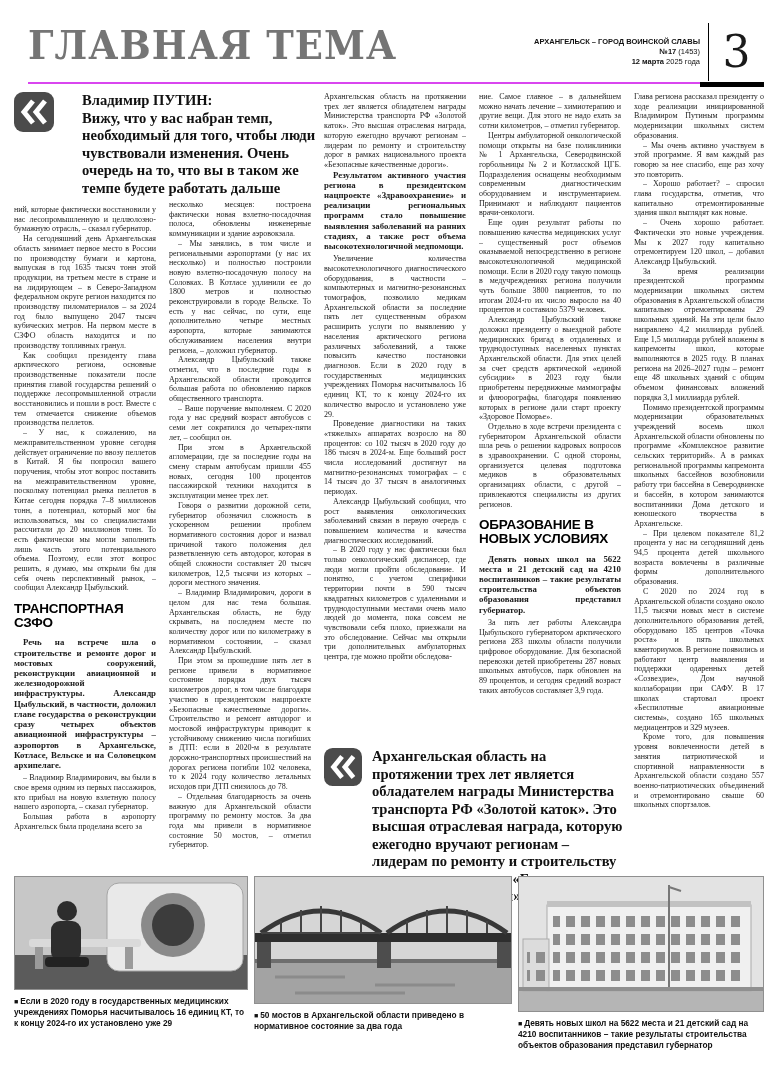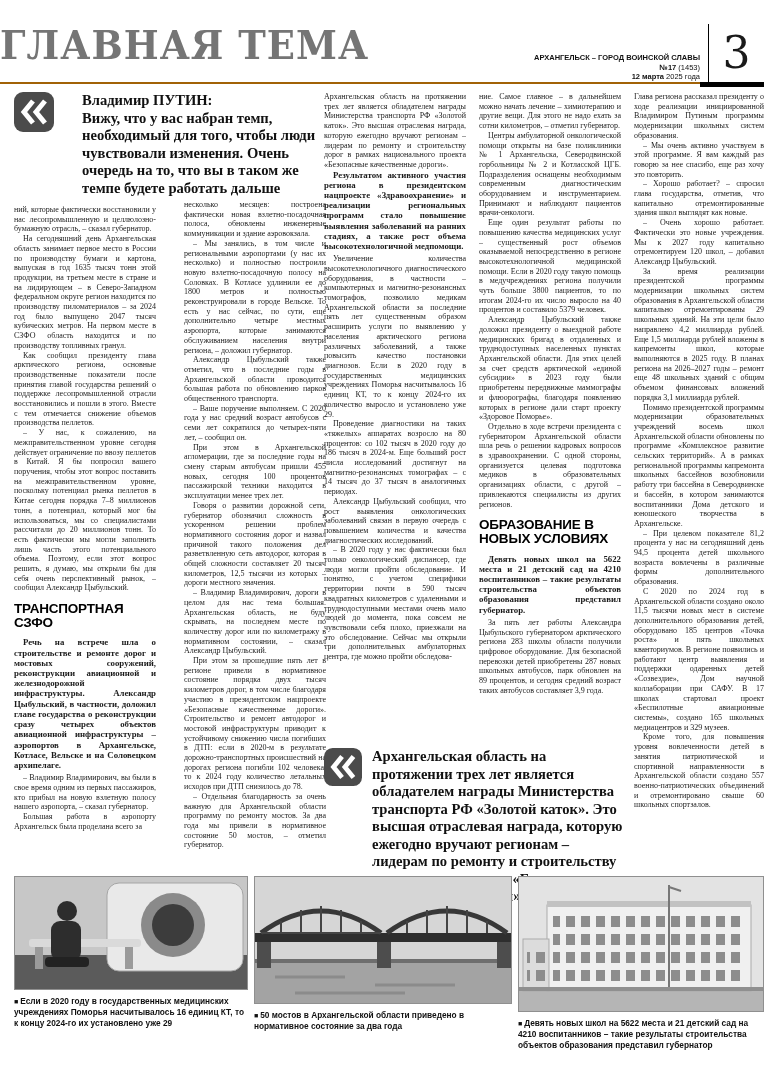--- a/index.html
+++ b/index.html
@@ -4,33 +4,33 @@
 <style>
   * { margin:0; padding:0; box-sizing:border-box; }
   html,body { background:#e8e8e8; }
   .page {
     position:relative; width:772px; height:1066px; background:#ffffff;
     font-family:"Liberation Serif", serif; color:#1b1b1b; overflow:hidden;
     margin:0 auto;
   }
   
   .header {
-    position:absolute; left:0; right:8px; top:22px; height:62px;
-    border-bottom:2px solid #a16207;
+    position:absolute; left:28px; right:8px; top:22px; height:62px;
+    border-bottom:2px solid #d946ef;
   }
   .header::after {
     content:""; position:absolute; right:0; bottom:-5px; width:64px; height:5px; background:#000;
   }
   .section-title {
     position:absolute; left:0; top:4px;
     font-family:"DejaVu Serif", serif; font-weight:bold; font-size:37px; line-height:1;
     color:#757575; letter-spacing:1px; transform:scaleY(1.05); transform-origin:top left;
   }
   .masthead {
-    position:absolute; right:0; top:0; height:60px; display:flex; align-items:flex-end;
+    position:absolute; right:0; top:0; height:60px; display:flex; align-items:center;
   }
   .masthead-text {
     text-align:right; font-family:"Liberation Sans", sans-serif; font-size:7.5px;
     line-height:1.3; color:#111; padding-right:8px;
   }
   .masthead-text .b { font-weight:bold; }
   .pagenum-box {
     width:56px; height:58px; border-left:1.5px solid #000;
     display:flex; align-items:center; justify-content:center;
   }
@@ -59,21 +59,21 @@
   .col p.cont { text-indent:0; }
   .col p.sub {
     font-family:"Liberation Sans", sans-serif; font-weight:bold; font-size:13.5px;
     line-height:1.05; text-indent:0; text-align:left; margin:9px 0 7px;
     letter-spacing:-0.2px; color:#000;
   }
   .col p.lead {
     font-weight:bold; font-size:8.8px; line-height:10.2px; margin-bottom:3px;
   }
   #col1 { left:14px;  top:205px; width:142px; height:658px; }
-  #col2 { left:184px; top:200px; width:142px; height:676px; }
+  #col2 { left:169px; top:200px; width:142px; height:676px; }
   #col3 { left:324px; top:92px;  width:142px; height:650px; }
   #col4 { left:479px; top:92px;  width:142px; height:650px; }
   #col5 { left:634px; top:92px;  width:130px; height:786px; }
   
   .photo { position:absolute; border:1px solid #8f8f8f; background:#cfcfcf; overflow:hidden; }
   #photo1 { left:14px;  top:876px; width:234px; height:114px; }
   #photo2 { left:254px; top:876px; width:258px; height:128px; }
   #photo3 { left:518px; top:876px; width:246px; height:136px; }
   .caption {
     position:absolute; font-family:Liberation Sans, sans-serif; font-weight:bold;
@@ -113,21 +113,21 @@
     </span>
     <div class="quote-body">
       <span class="quote-author">Владимир ПУТИН:</span>
       <span>Вижу, что у вас набран темп, необходимый для того, чтобы люди чувствовали изменения. Очень очередь на то, что вы в таком же темпе будете работать дальше</span>
     </div>
   </div>
 
   <div class="col" id="col1">
       <p class="p cont">ний, которые фактически восстановили у нас лесопромышленную и целлюлозно-бумажную отрасль, – сказал губернатор.</p>
       <p class="p">На сегодняшний день Архангельская область занимает первое место в России по производству бумаги и картона, выпуская в год 1635 тысяч тонн этой продукции, на третьем месте в стране и на лидирующем – в Северо-Западном федеральном округе регион находится по производству пиломатериалов – за 2024 год было выпущено 2047 тысяч кубических метров. На первом месте в СЗФО область находится и по производству топливных гранул.</p>
-      <p class="p">Как сообщил президенту глава арктического региона, основные производственные показатели после принятия главой государства решений о поддержке лесопромышленной отрасли восстановились и пошли в этого. Вместе с тем отмечается снижение объемов производства пеллетов.</p>
+      <p class="p">Как сообщил президенту глава арктического региона, основные производственные показатели после принятия главой государства решений о поддержке лесопромышленной отрасли восстановились и пошли в рост. Вместе с тем отмечается снижение объемов производства пеллетов.</p>
       <p class="p">– У нас, к сожалению, на межправительственном уровне сегодня действует ограничение по ввозу пеллетов в Китай. Я бы попросил вашего поручения, чтобы этот вопрос поставить на межправительственном уровне, поскольку потенциал рынка пеллетов в Китае сегодня порядка 7–8 миллионов тонн, а потенциал, который мог бы использоваться, мы со специалистами рассчитали до 20 миллионов тонн. То есть фактически мы могли заполнить лишь часть этого потенциального объема. Поэтому, если этот вопрос решить, я думаю, мы открыли бы для себя очень перспективный рынок, – сообщил Александр Цыбульский.</p>
       <p class="sub">ТРАНСПОРТНАЯ СЗФО</p>
       <p class="lead">Речь на встрече шла о строительстве и ремонте дорог и мостовых сооружений, реконструкции авиационной и железнодорожной инфраструктуры. Александр Цыбульский, в частности, доложил главе государства о реконструкции сразу четырех объектов авиационной инфраструктуры – аэропортов в Архангельске, Котласе, Вельске и на Соловецком архипелаге.</p>
       <p class="p">– Владимир Владимирович, вы были в свое время одним из первых пассажиров, кто прибыл на новую взлетную полосу нашего аэропорта, – сказал губернатор.</p>
       <p class="p">Большая работа в аэропорту Архангельск была проделана всего за</p>
     </div>
   <div class="col" id="col2">
       <p class="p cont">несколько месяцев: построена фактически новая взлетно-посадочная полоса, обновлены инженерные коммуникации и здание аэровокзала.</p>
       <p class="p">– Мы занялись, в том числе и региональными аэропортами (у нас их несколько) и полностью построили новую взлетно-посадочную полосу на Соловках. В Котласе удлинили ее до 1800 метров и полностью реконструировали в городе Вельске. То есть у нас сейчас, по сути, еще дополнительно четыре местных аэропорта, которые занимаются обслуживанием населения внутри региона, – доложил губернатор.</p>
       <p class="p">Александр Цыбульский также отметил, что в последние годы в Архангельской области проводится большая работа по обновлению парков общественного транспорта.</p>

